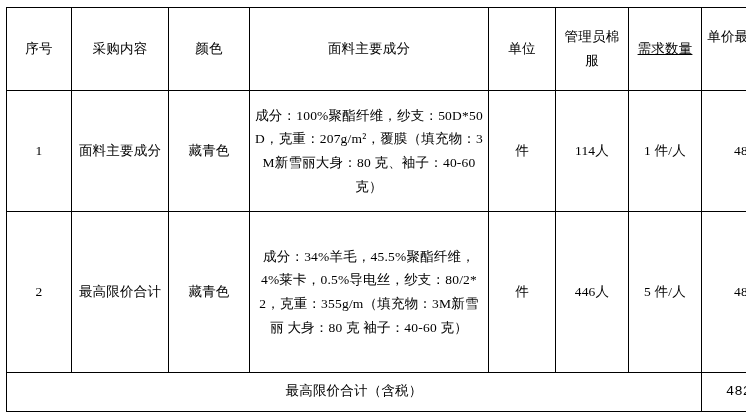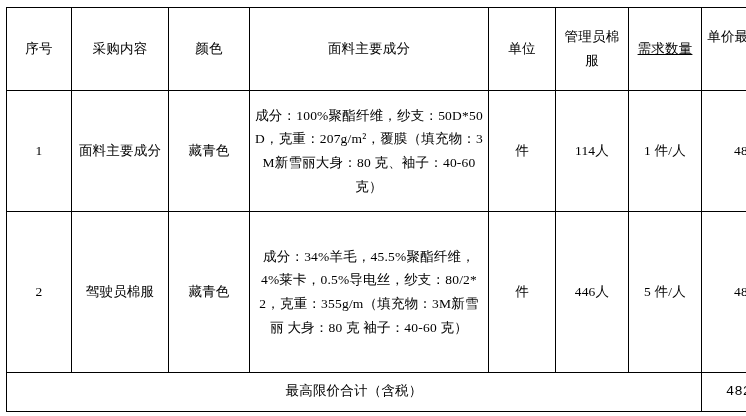--- a/index.html
+++ b/index.html
@@ -94,21 +94,21 @@
         <td>面料主要成分</td>
         <td>藏青色</td>
         <td class="comp-cell nowrap-break">成分：100%聚酯纤维，纱支：50D*50D，克重：207g/m²，覆膜（填充物：3M新雪丽大身：80 克、袖子：40-60 克）</td>
         <td>件</td>
         <td>114人</td>
         <td>1 件/人</td>
         <td>480 元/件</td>
       </tr>
       <tr class="row-2">
         <td>2</td>
-        <td>驾驶员棉服</td>
+        <td>最高限价合计</td>
         <td>藏青色</td>
         <td class="comp-cell nowrap-break">成分：34%羊毛，45.5%聚酯纤维，4%莱卡，0.5%导电丝，纱支：80/2*2，克重：355g/m（填充物：3M新雪丽 大身：80 克 袖子：40-60 克）</td>
         <td>件</td>
         <td>446人</td>
         <td>5 件/人</td>
         <td>480 元/件</td>
       </tr>
       <tr class="total-row">
         <td class="total-label" colspan="7">最高限价合计（含税）</td>
         <td class="total-value">482880 元</td>

